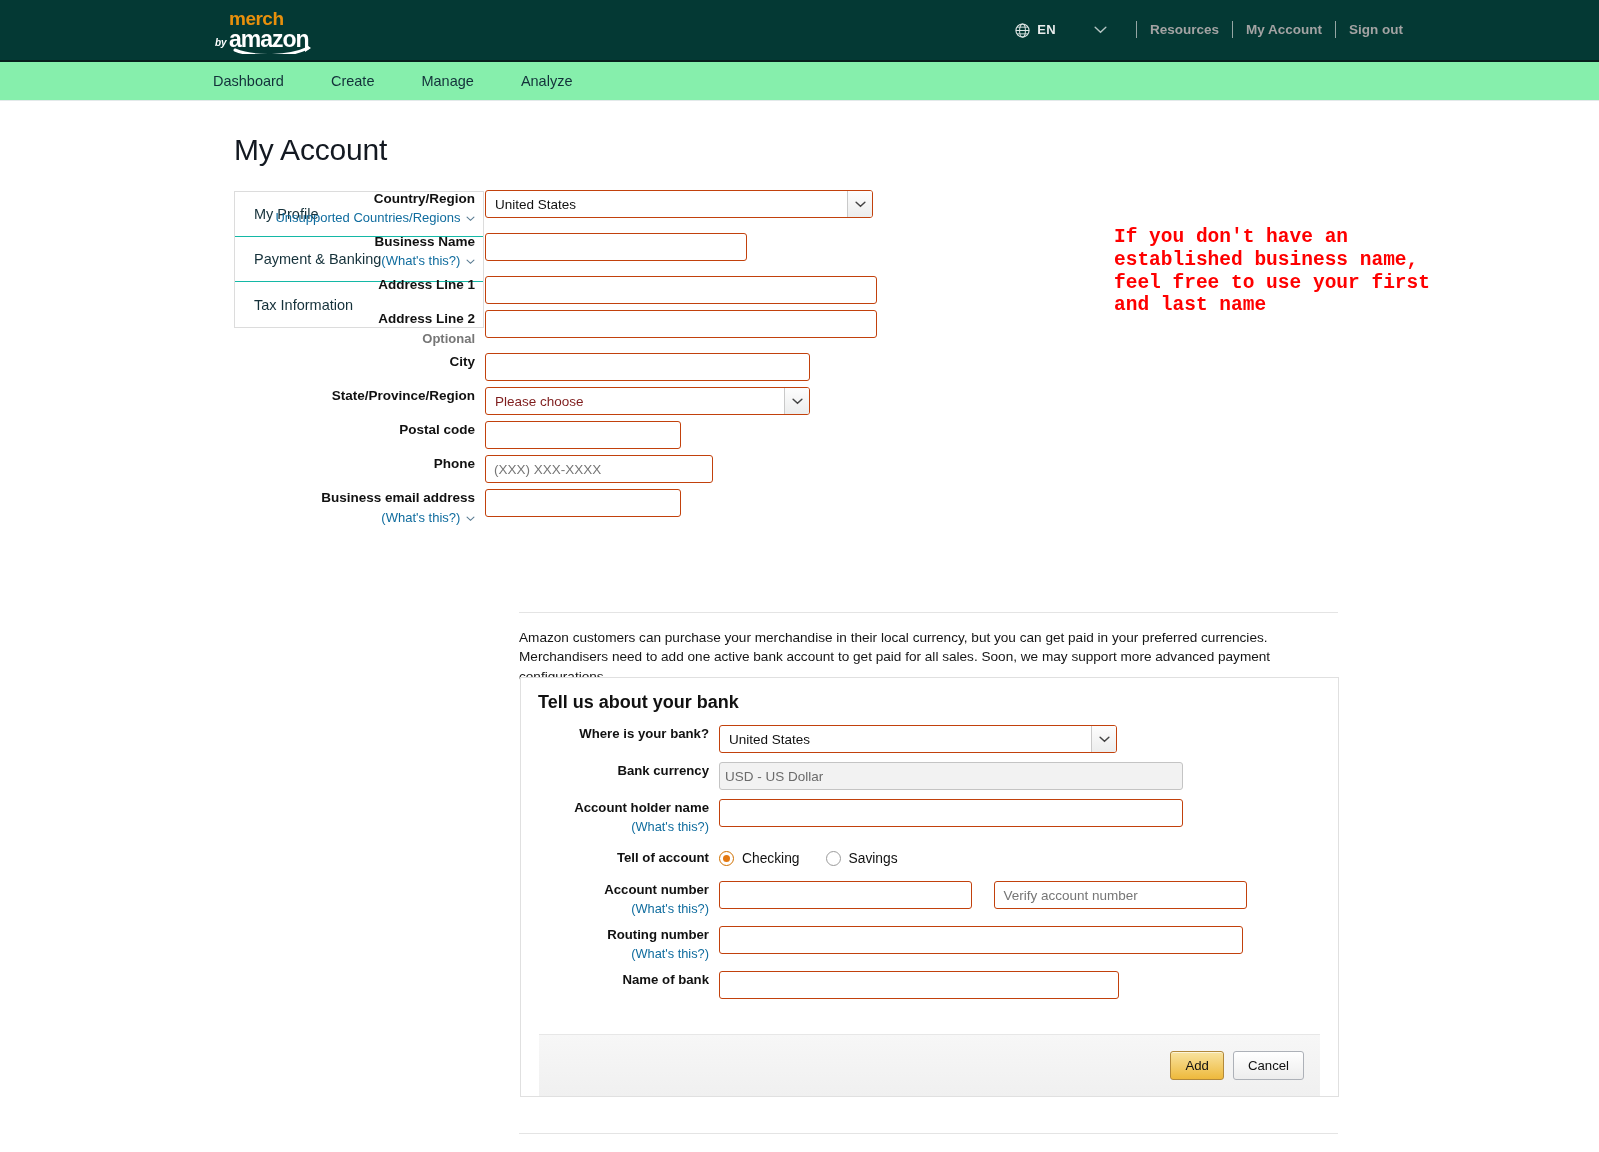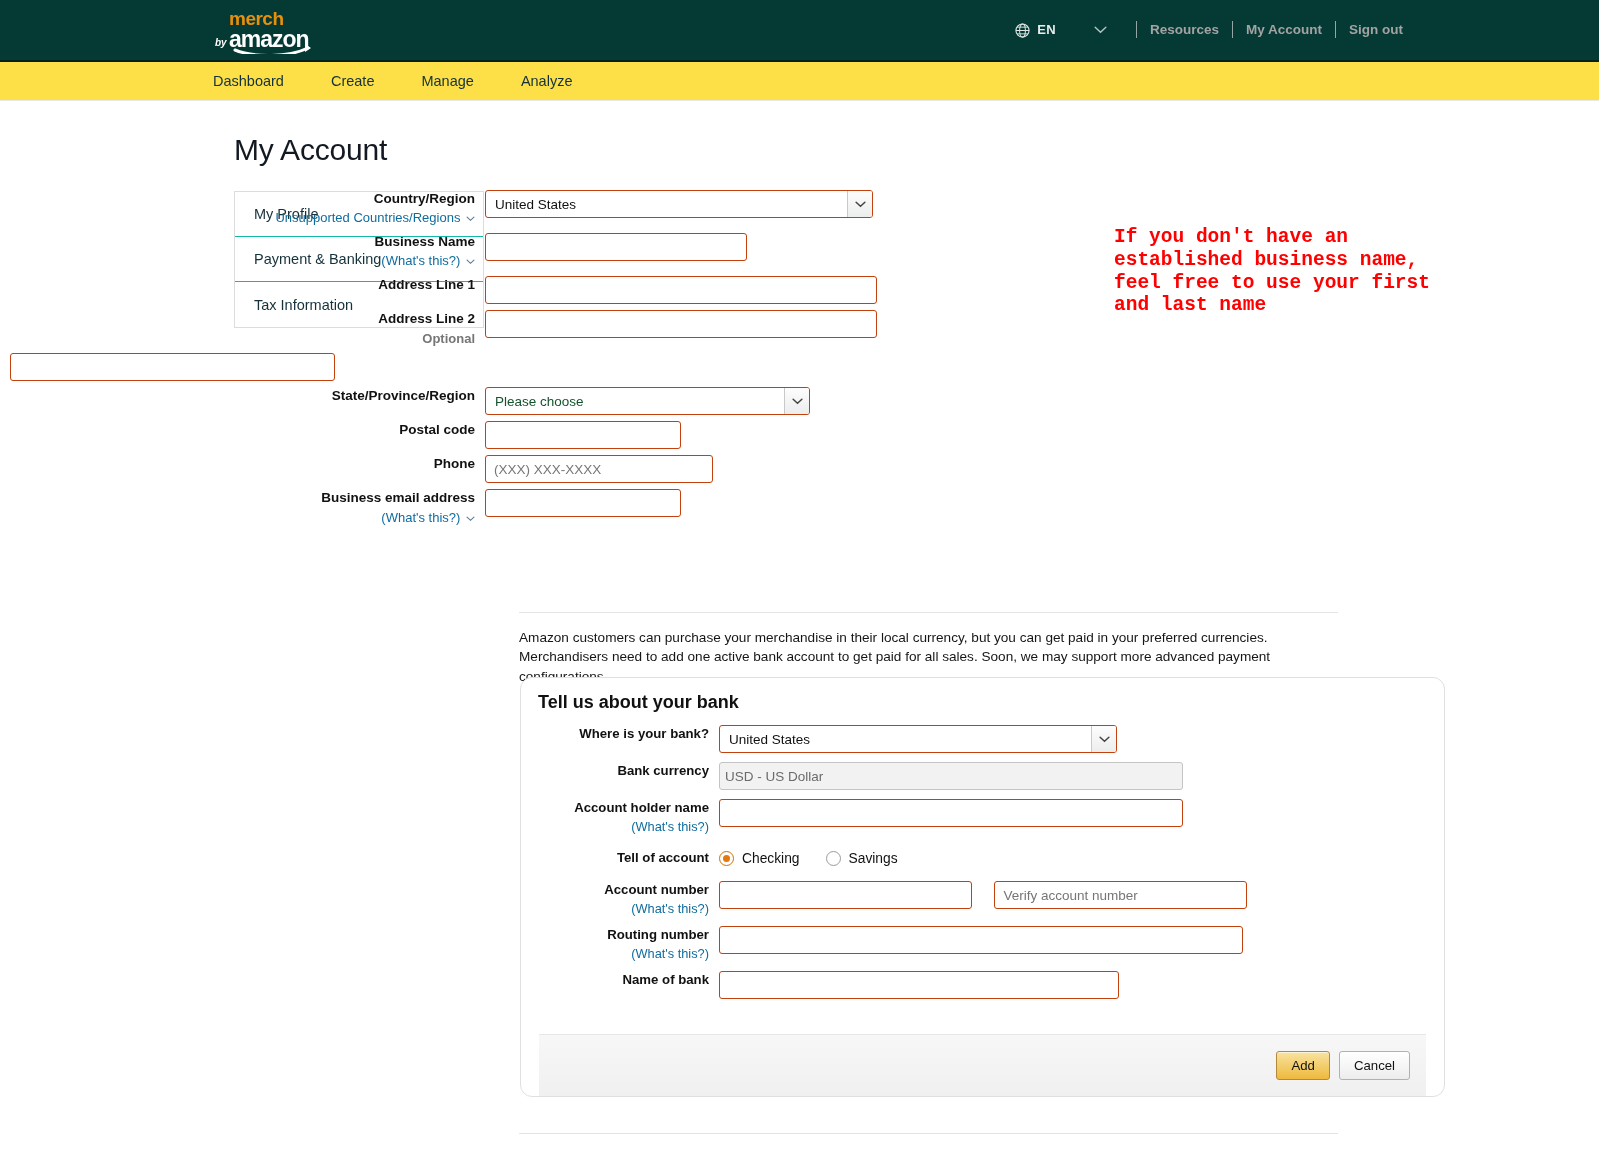--- a/index.html
+++ b/index.html
@@ -77,21 +77,21 @@
     color: #a3a3a3;
     text-decoration: none;
     font-weight: bold;
     font-size: 13.5px;
     white-space: nowrap;
   }
 
   
   .subnav {
     height: 39px;
-    background: #fde047;
+    background: #86efac;
     border-bottom: 1px solid #e3eaea;
     display: flex;
     align-items: center;
     padding-left: 213px;
     box-sizing: border-box;
   }
   .subnav a {
     color: #13313a;
     text-decoration: none;
     font-size: 14.5px;
@@ -206,21 +206,21 @@
     background: #fff;
   }
   .selbox .selval {
     flex: 1;
     padding-left: 9px;
     font-size: 13.5px;
     color: #111;
     white-space: nowrap;
     overflow: hidden;
   }
-  .selbox .selval.ph { color: #14532d; }
+  .selbox .selval.ph { color: #7f1d1d; }
   .selbox .arrowbox {
     width: 24px;
     height: 100%;
     border-left: 1px solid #c9c9c9;
     background: linear-gradient(#fdfdfd,#eceded);
     display: flex;
     align-items: center;
     justify-content: center;
     border-radius: 0 2px 2px 0;
   }
@@ -265,23 +265,23 @@
     font-size: 13.6px;
     line-height: 1.42;
     color: #161616;
   }
 
   
   .card {
     position: absolute;
     left: 520px;
     top: 677px;
-    width: 925px;
+    width: 819px;
     border: 1px solid #e0e0e0;
-    border-radius: 12px;
+    border-radius: 0;
     background: #fff;
     box-sizing: border-box;
   }
   .card-title {
     font-size: 18px;
     font-weight: bold;
     color: #111;
     padding: 14px 0 12px 17px;
   }
   .card-body { padding-bottom: 18px; }
@@ -457,20 +457,21 @@
     </div>
     <div class="frow">
       <div class="flabel"><span>Address Line 1</span></div>
       <div class="fctrl"><input type="text" class="txt" style="width: 392px;"></div>
     </div>
     <div class="frow">
       <div class="flabel"><span>Address Line 2</span><span class="sub">Optional</span></div>
       <div class="fctrl"><input type="text" class="txt" style="width: 392px;"></div>
     </div>
     <div class="frow">
+      <div class="flabel"><span>City</span></div>
       <div class="fctrl"><input type="text" class="txt" style="width: 325px;"></div>
     </div>
     <div class="frow">
       <div class="flabel"><span>State/Province/Region</span></div>
       <div class="fctrl">
         <div class="selbox" style="width: 325px;">
           <span class="selval ph">Please choose</span>
           <span class="arrowbox">
             <svg viewBox="0 0 12 8" width="11" height="7">
               <path d="M1 1.5 L6 6 L11 1.5" fill="none" stroke="#444" stroke-width="1.7" stroke-linecap="round"></path>

